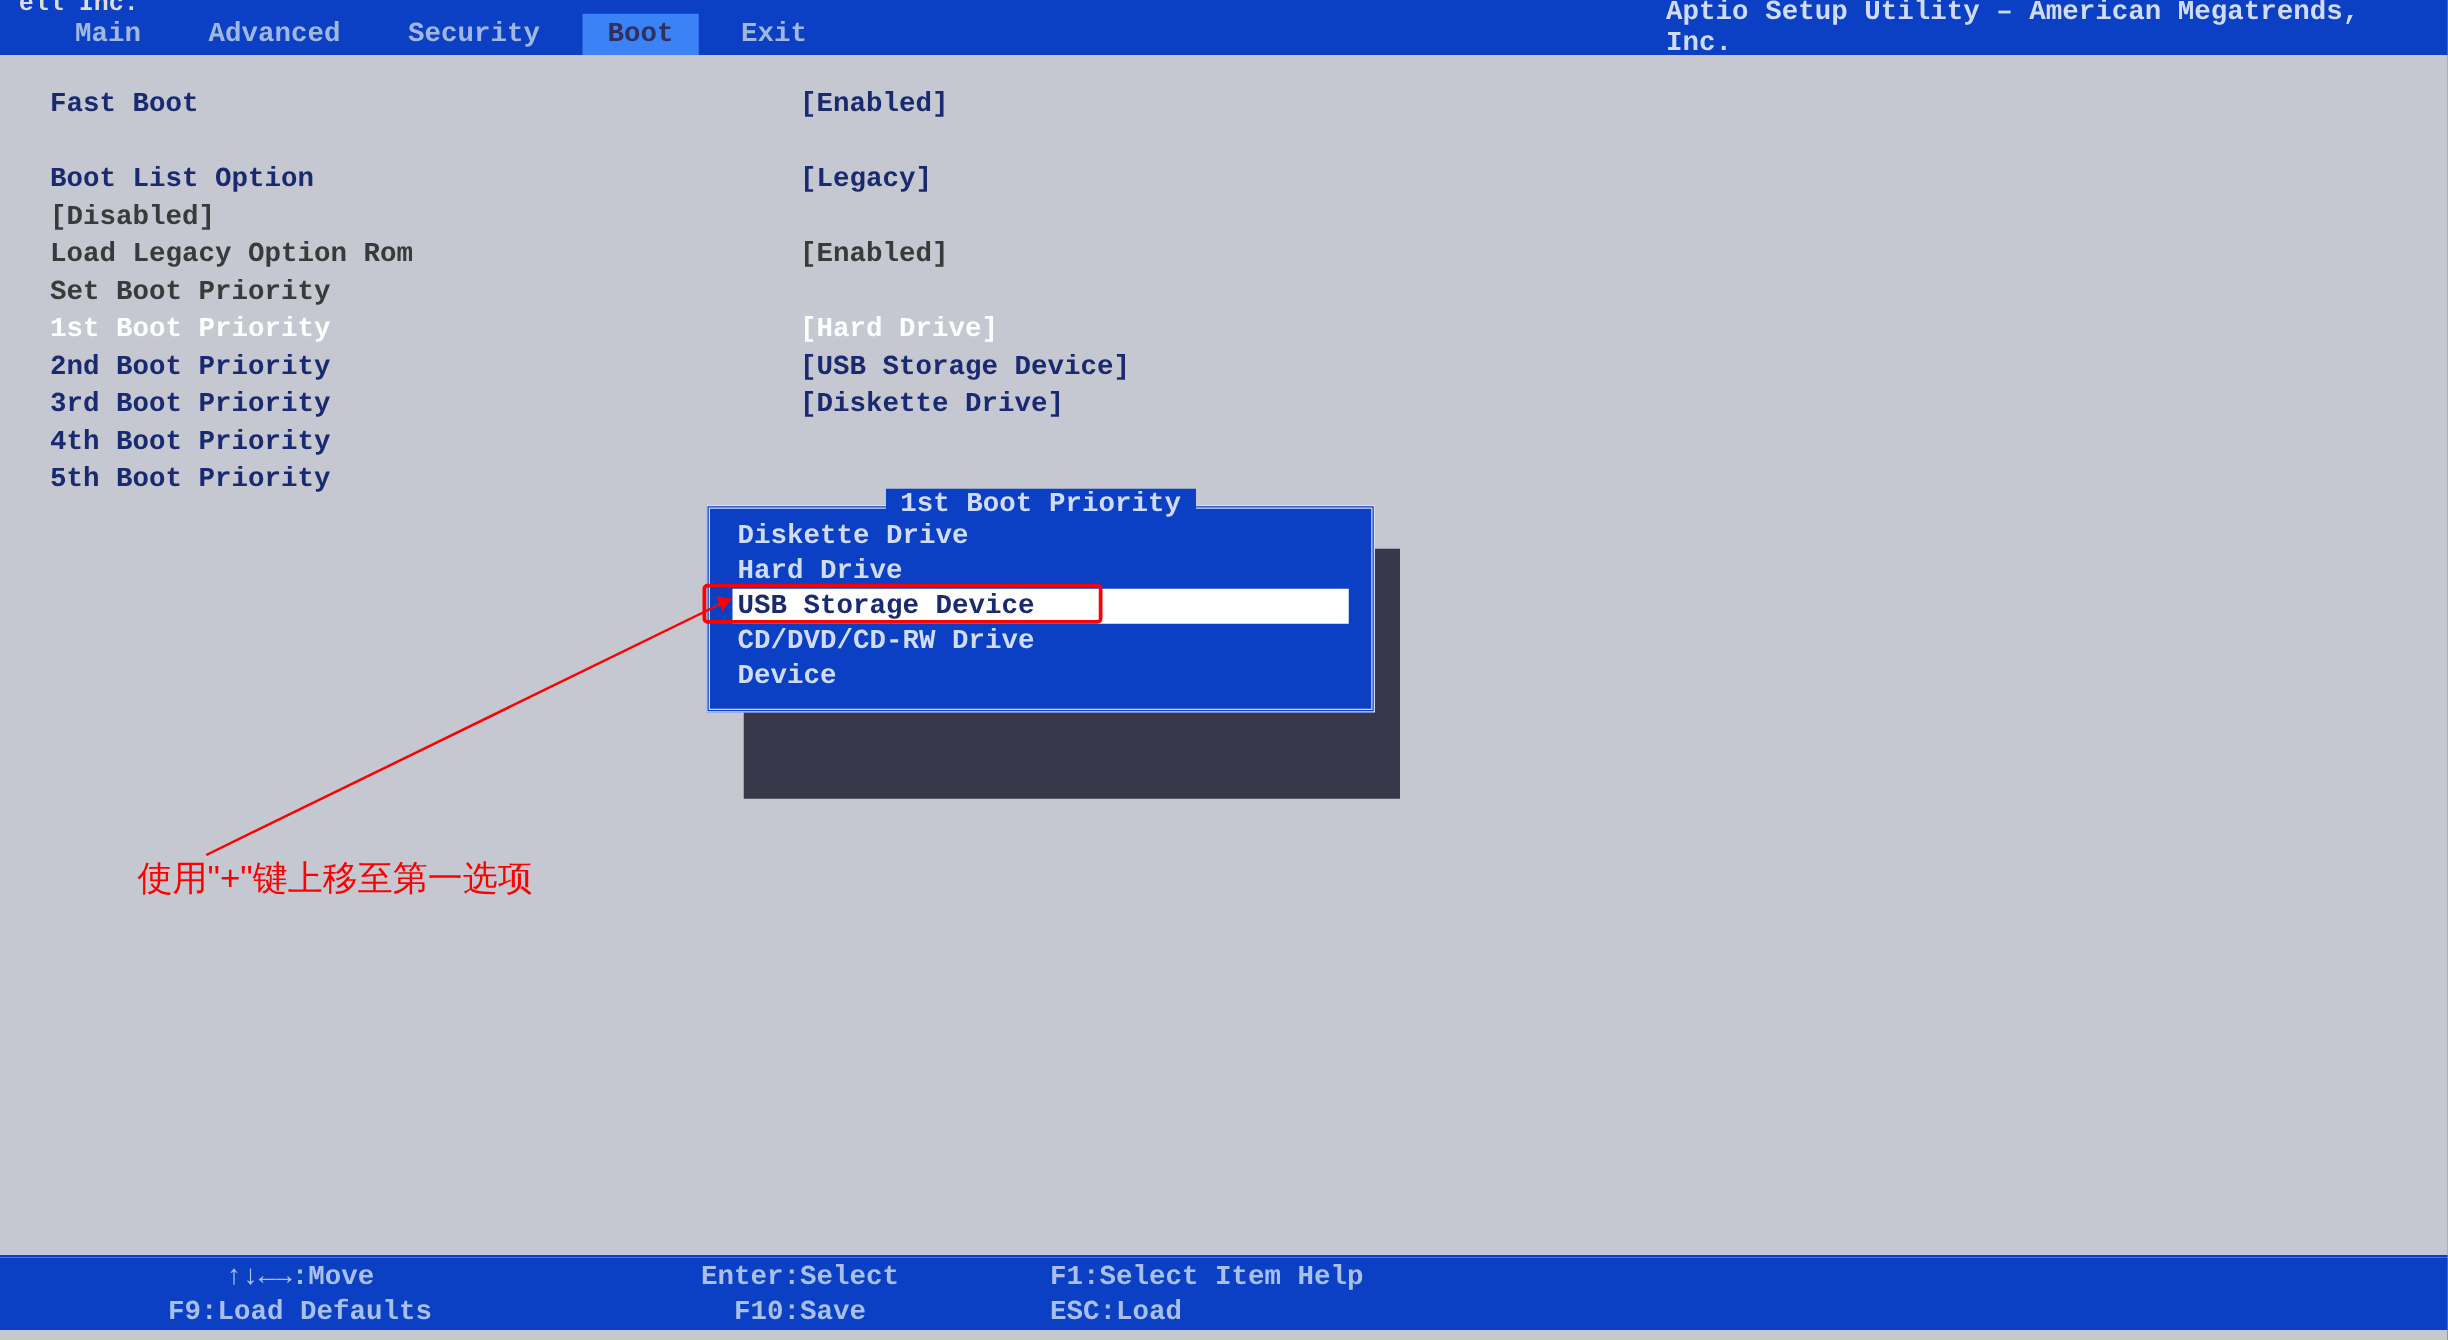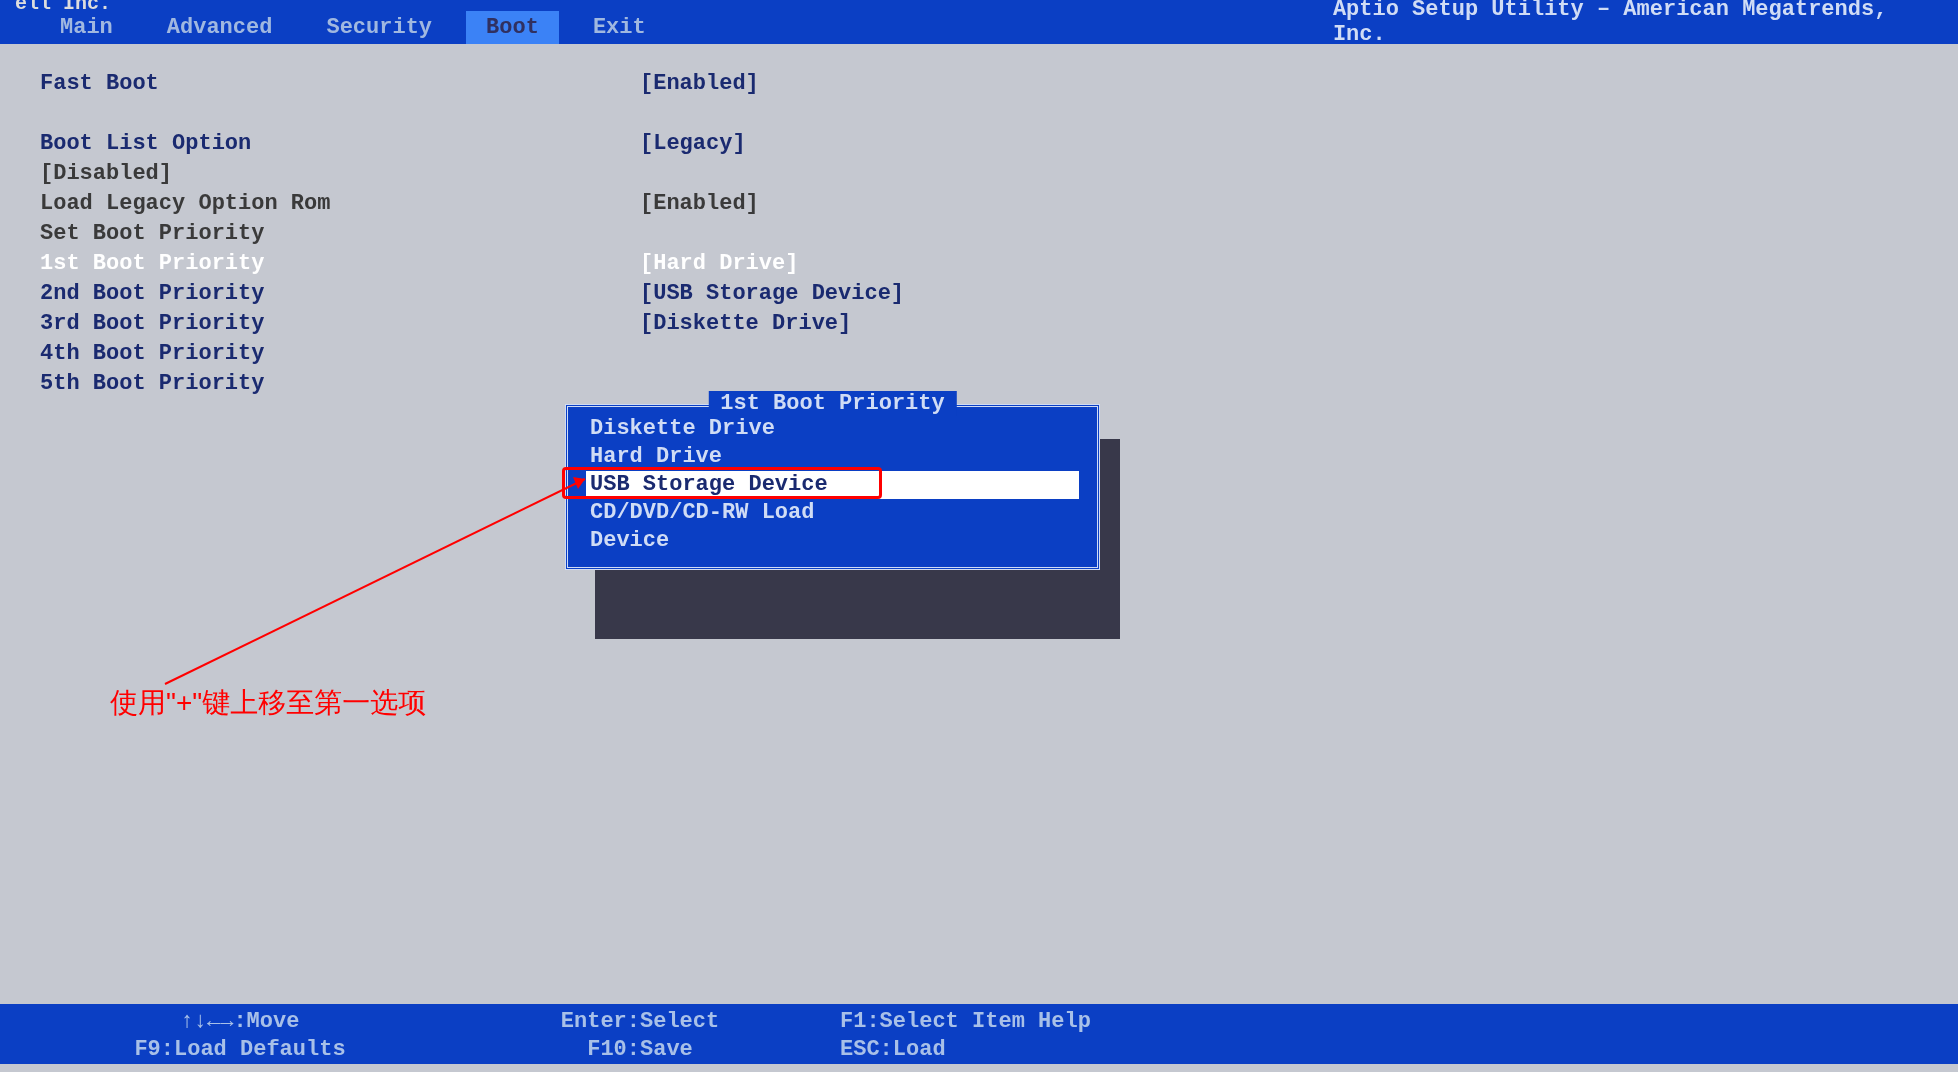--- a/index.html
+++ b/index.html
@@ -222,21 +222,21 @@
         <span class="label-col normal">5th Boot Priority</span>
         <span class="value-col normal"></span>
       </div>
       <div class="popup-shadow"></div>
     <div class="popup" id="popup">
       <div class="popup-title">1st Boot Priority</div>
       <div class="red-box"></div>
     <div class="popup-item">Diskette Drive</div>
         <div class="popup-item">Hard Drive</div>
         <div class="popup-item selected">USB Storage Device</div>
-        <div class="popup-item">CD/DVD/CD-RW Load</div>
+        <div class="popup-item">CD/DVD/CD-RW Drive</div>
         <div class="popup-item">Device</div>
       </div>
 
     <svg class="annotation-line" width="650" height="300" style="top:405px;left:145px;">
       <line x1="440" y1="30" x2="20" y2="235" stroke="#ff0000" stroke-width="2"></line>
       <polygon points="440,30 428,28 433,40" fill="#ff0000"></polygon>
     </svg>
     <div class="annotation-text" style="top:640px; left:110px;">使用"+"键上移至第一选项</div>
 
   </div>

